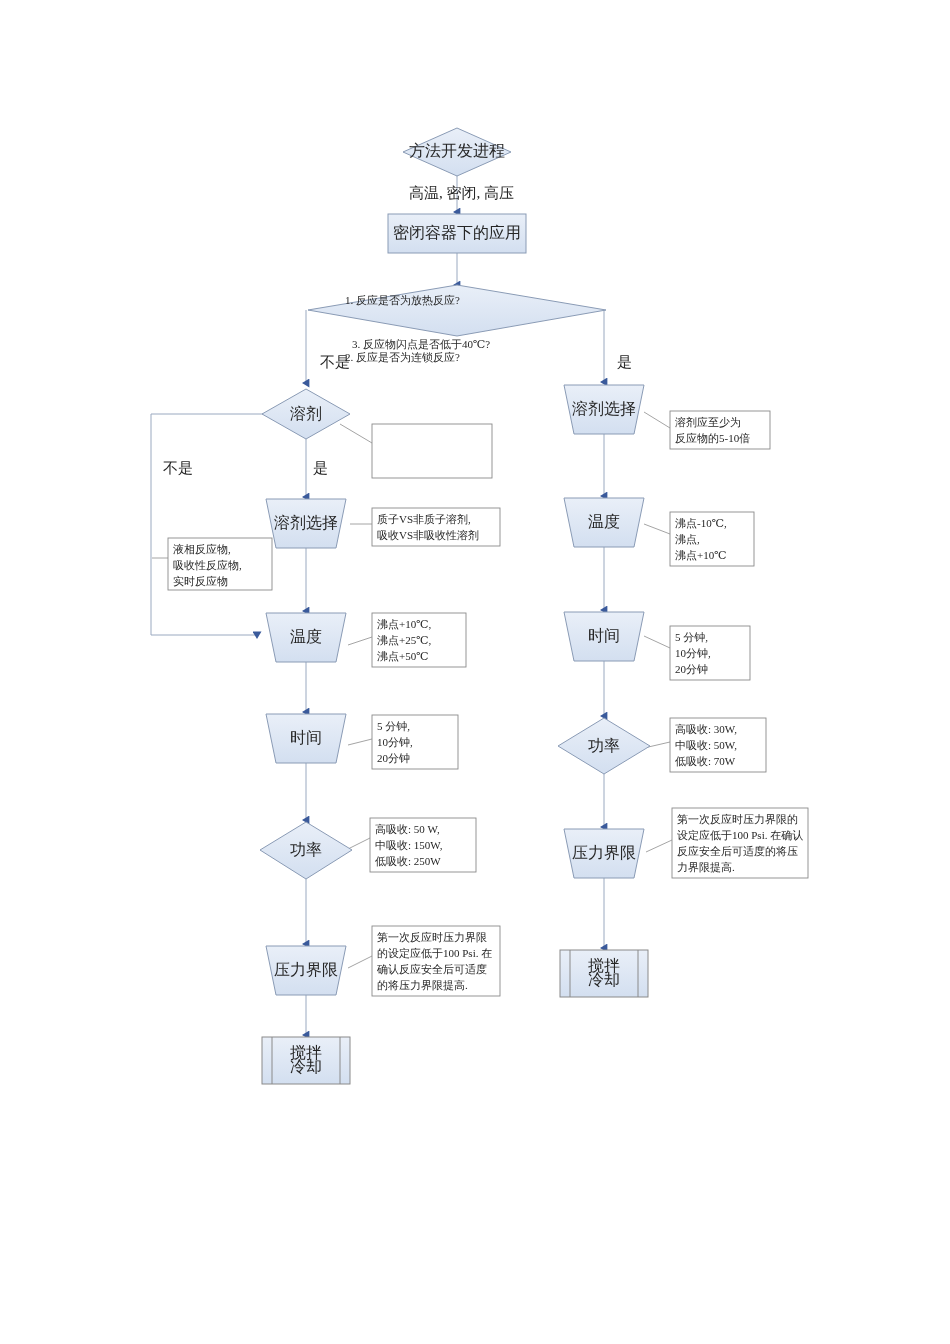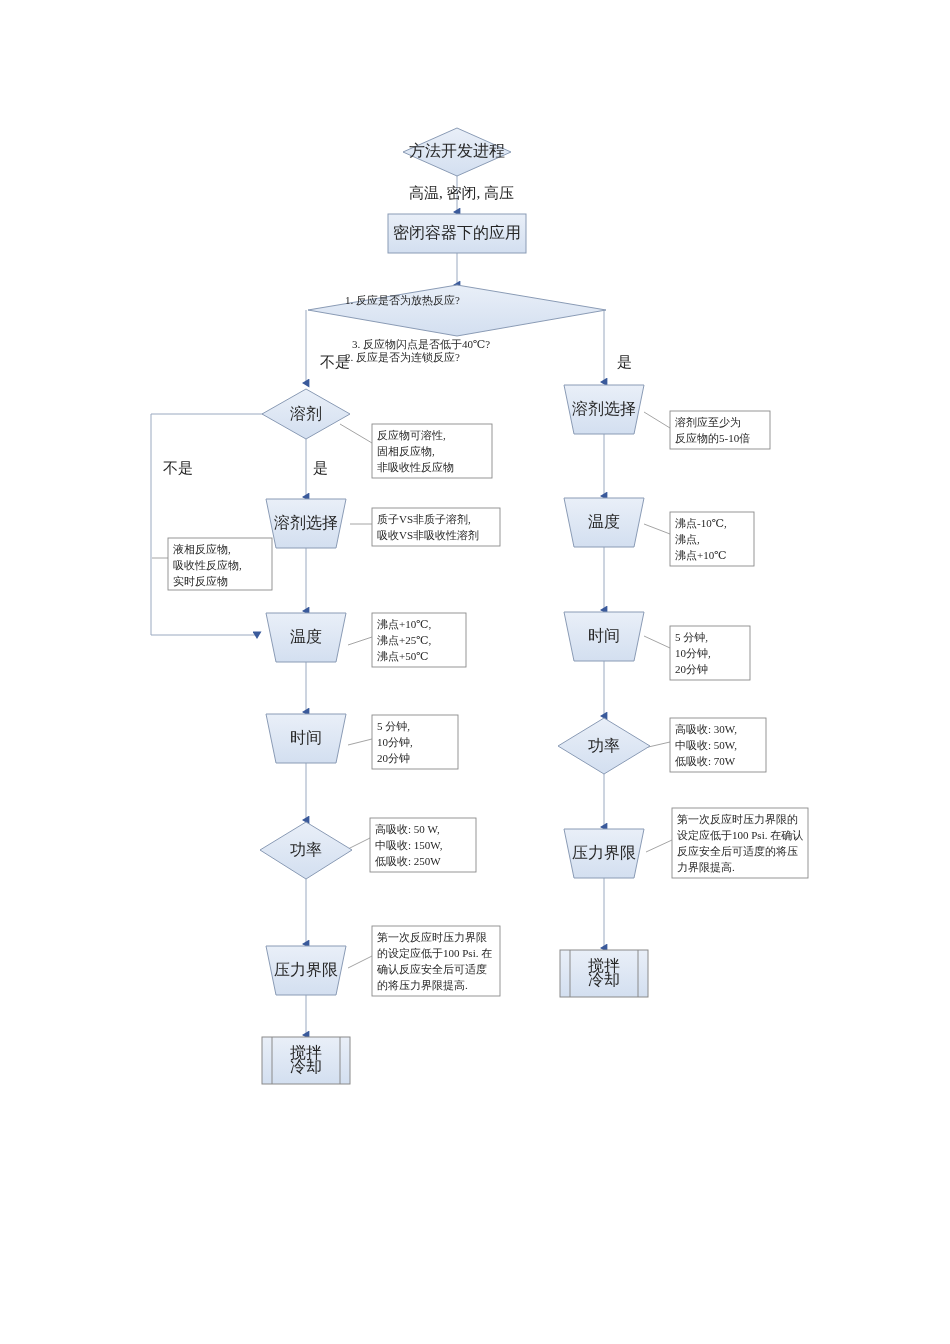--- a/index.html
+++ b/index.html
@@ -195,23 +195,20 @@
   <div class="node-label" style="left:564px; top:846px; width:80px;">压力界限</div>
   <div class="node-label" style="left:570px; top:959px; width:68px;">搅拌
 冷却</div>
 
   <div class="edge-label" style="left:409px; top:186px;">高温, 密闭, 高压</div>
   <div class="edge-label" style="left:320px; top:355px;">不是</div>
   <div class="edge-label" style="left:617px; top:355px;">是</div>
   <div class="edge-label" style="left:313px; top:461px;">是</div>
   <div class="edge-label" style="left:163px; top:461px;">不是</div>
 
-  <div class="note-text" style="left:377px; top:427px; width:116px;">反应物可溶性,
-固相反应物,
-非吸收性反应物</div>
   <div class="note-text" style="left:173px; top:541px; width:100px;">液相反应物,
 吸收性反应物,
 实时反应物</div>
   <div class="note-text" style="left:377px; top:511px; width:126px;">质子VS非质子溶剂,
 吸收VS非吸收性溶剂</div>
   <div class="note-text" style="left:377px; top:616px; width:92px;">沸点+10℃,
 沸点+25℃,
 沸点+50℃</div>
   <div class="note-text" style="left:377px; top:718px; width:84px;">5  分钟,
 10分钟,

